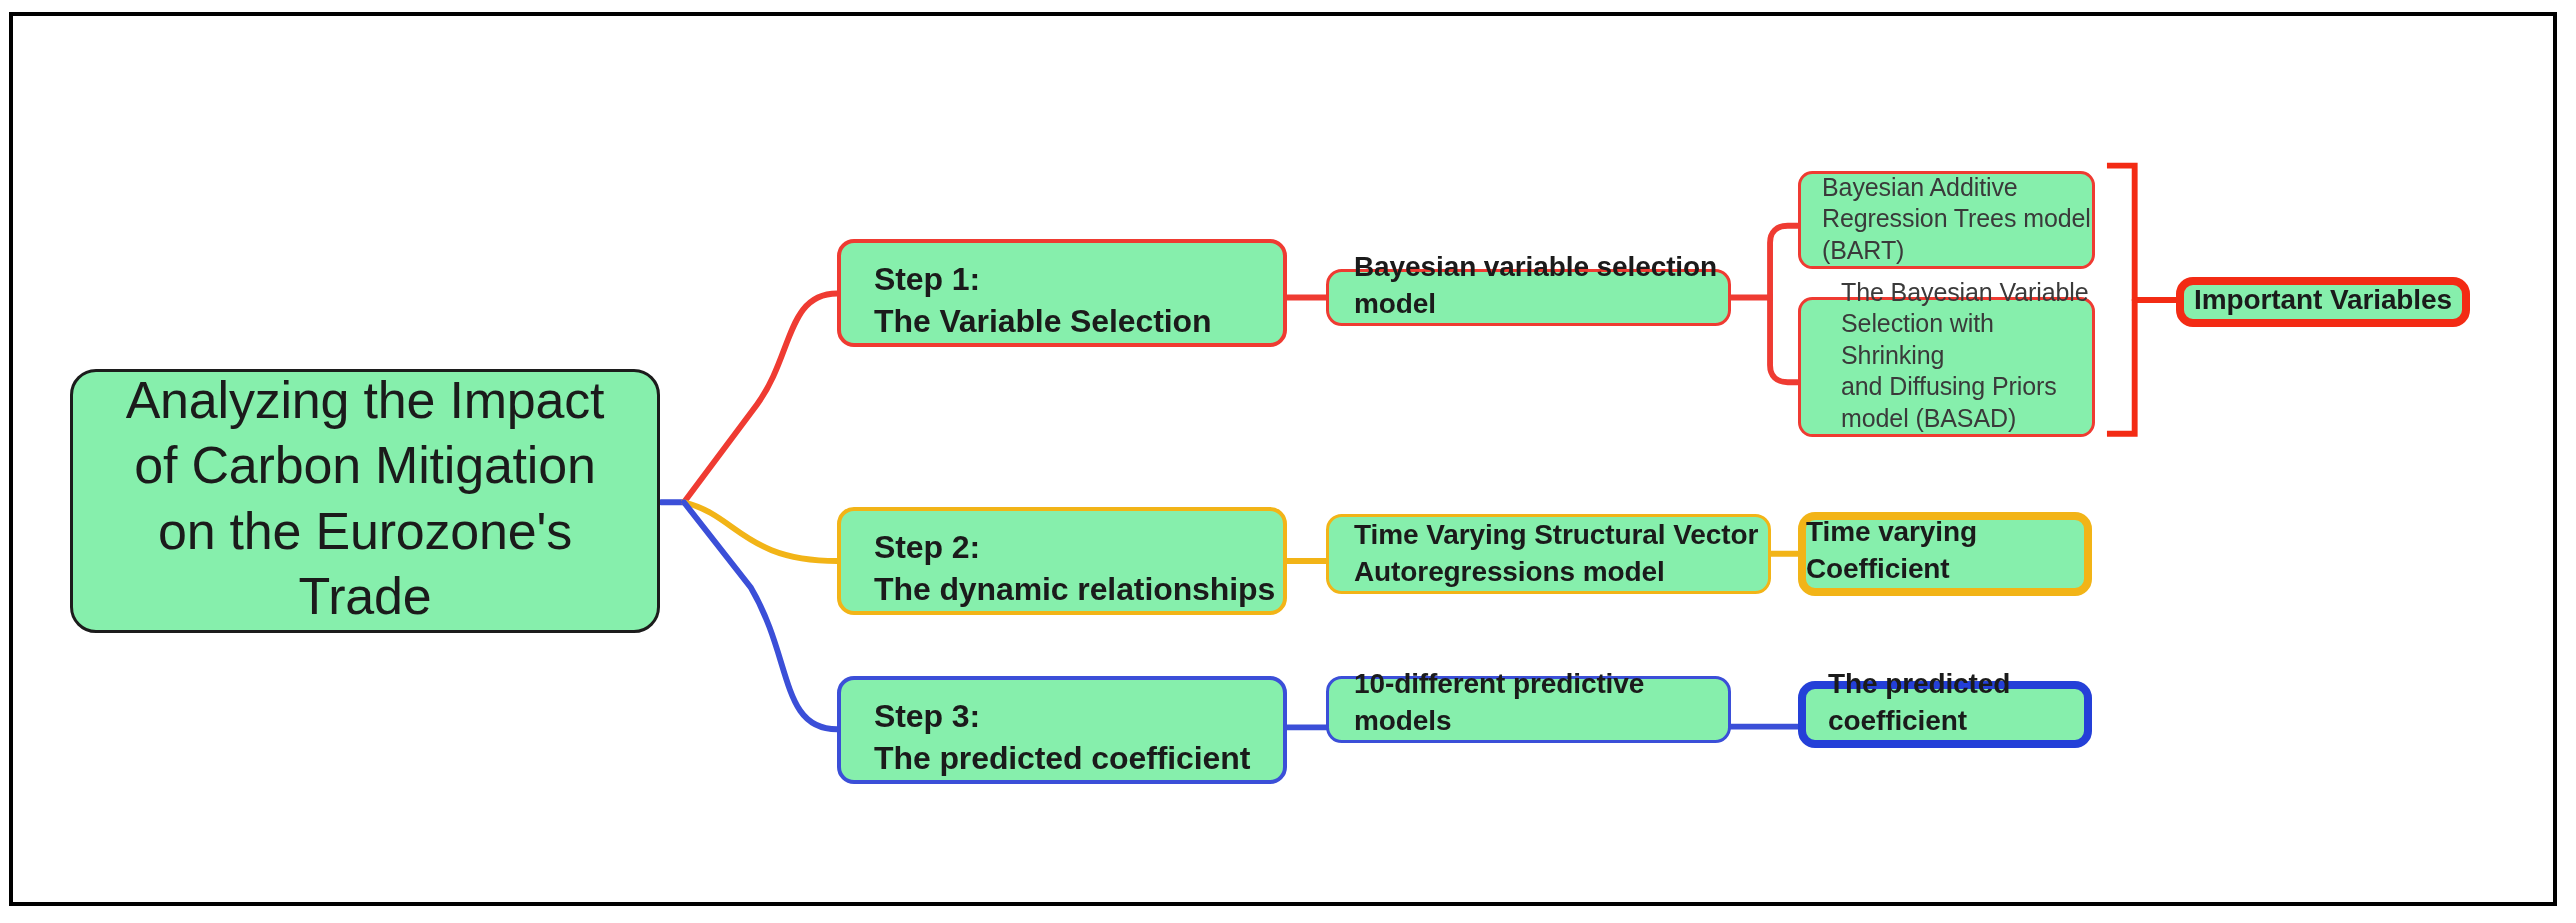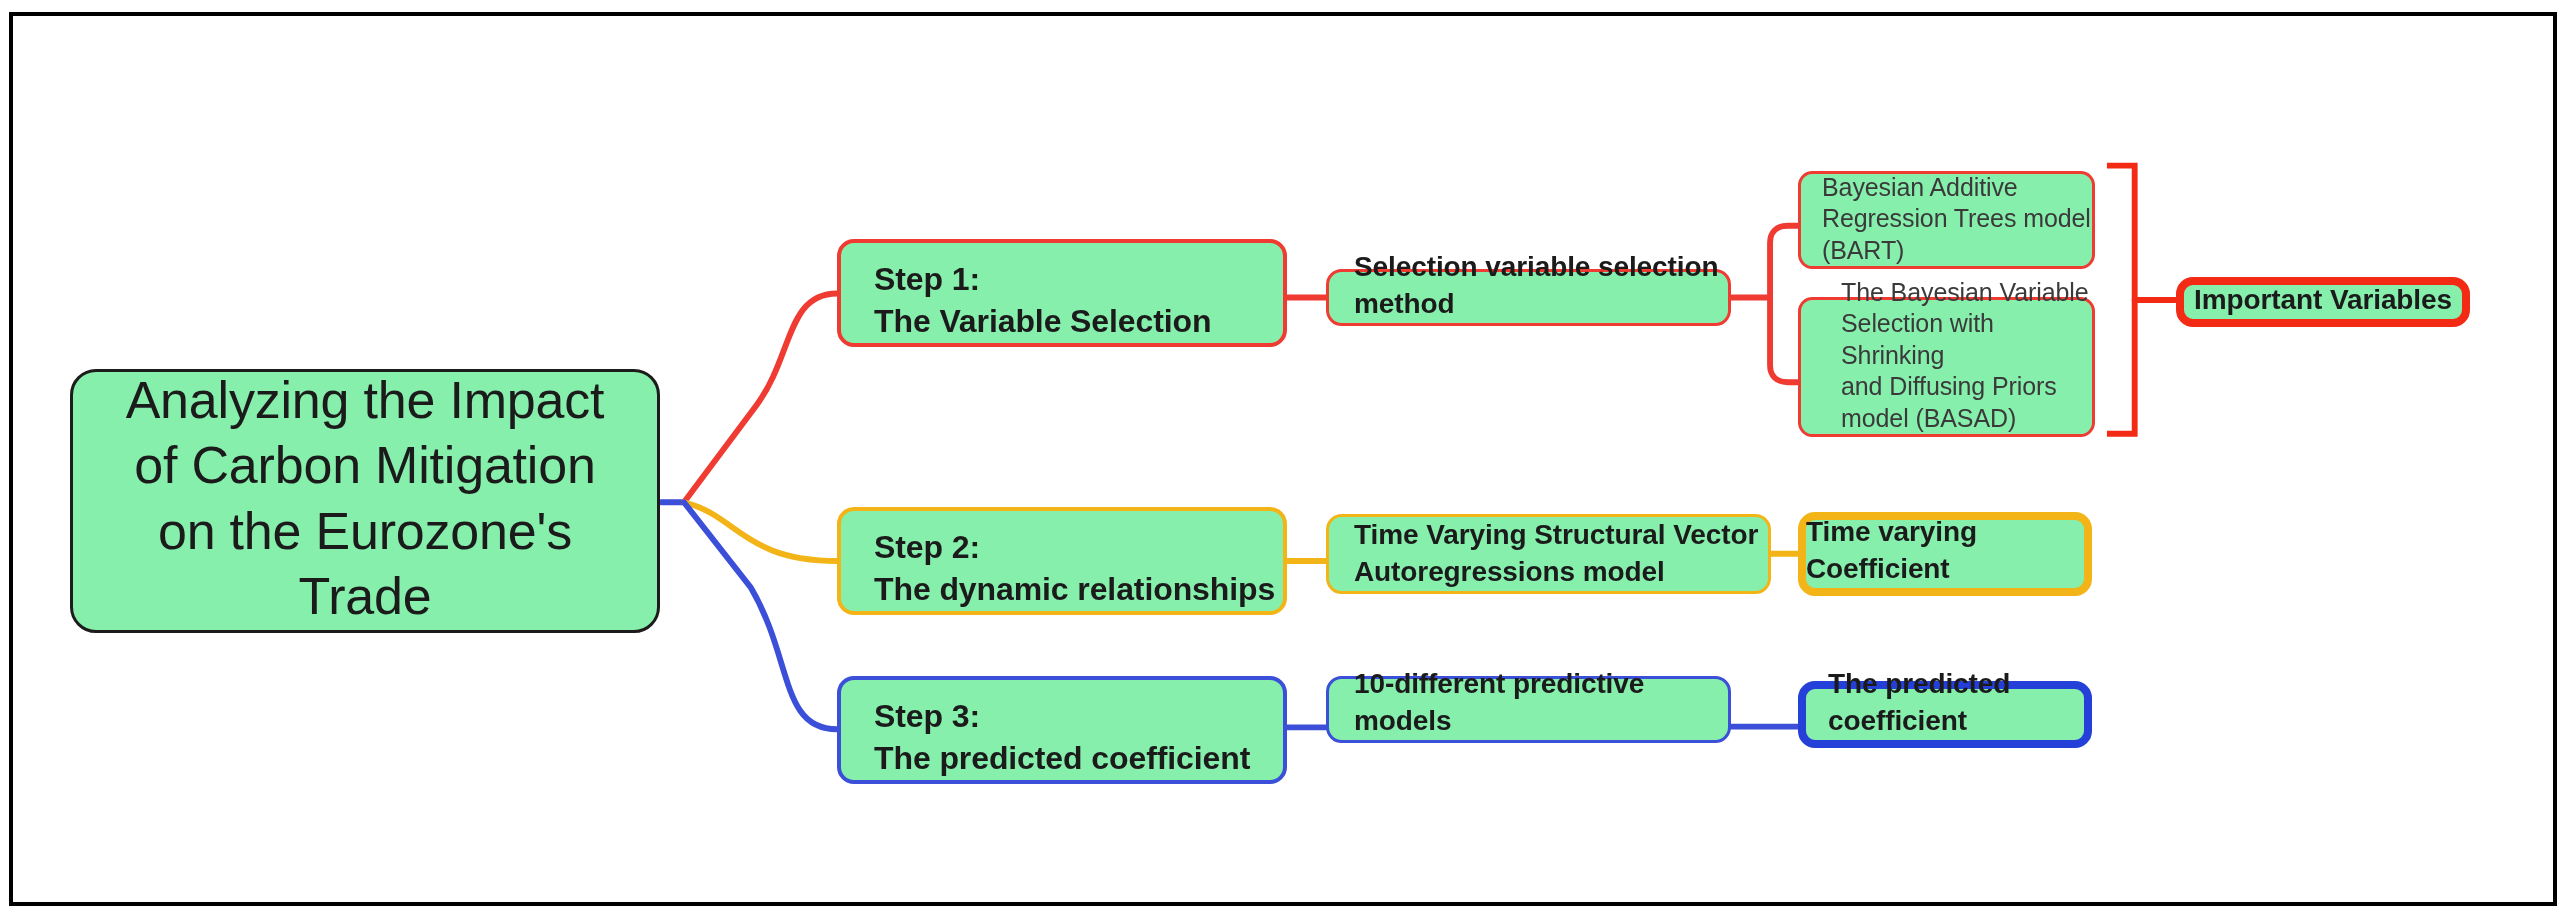--- a/index.html
+++ b/index.html
@@ -201,21 +201,21 @@
 on the Eurozone's
 Trade</span>
   </div>
 
   <div class="node step-box" id="node-step1">
     <span class="txt">Step 1:
 The Variable Selection</span>
   </div>
 
   <div class="node method-box" id="node-bvs">
-    <span class="txt">Selection variable selection method</span>
+    <span class="txt">Bayesian variable selection model</span>
   </div>
 
   <div class="node detail-box" id="node-bart">
     <span class="txt">Bayesian Additive
 Regression Trees model
 (BART)</span>
   </div>
 
   <div class="node detail-box" id="node-basad">
     <span class="txt">The Bayesian Variable

